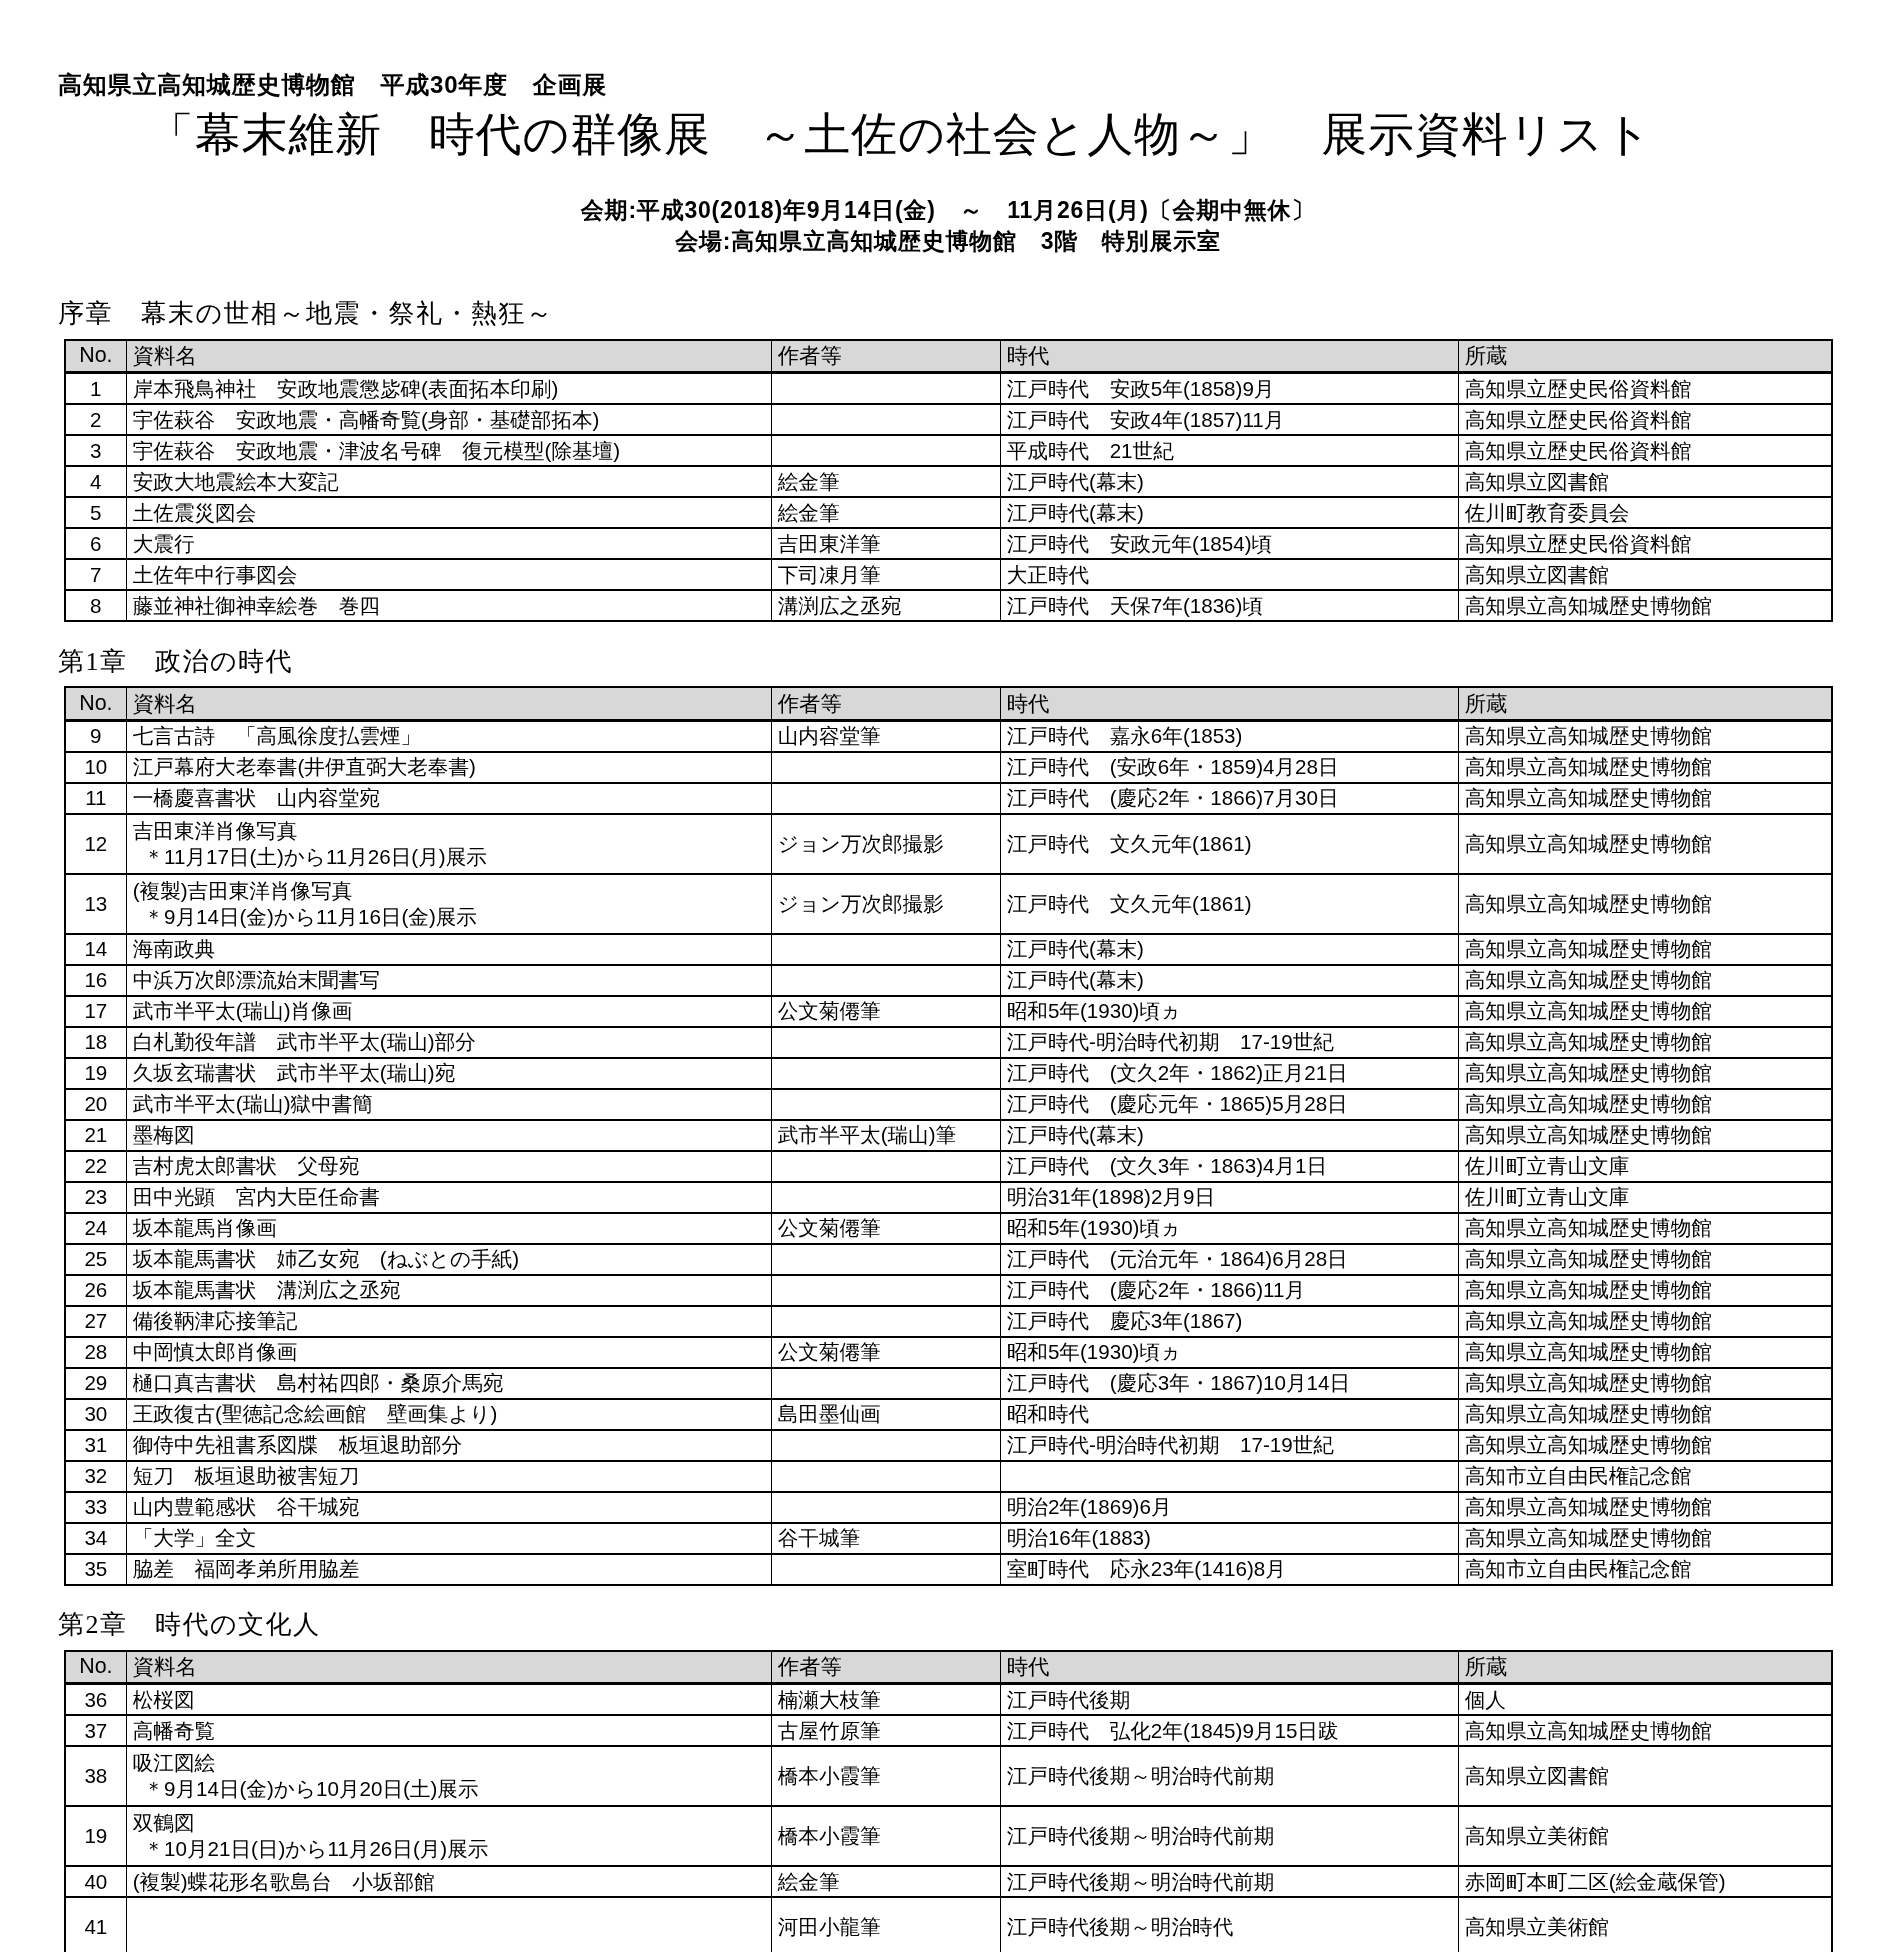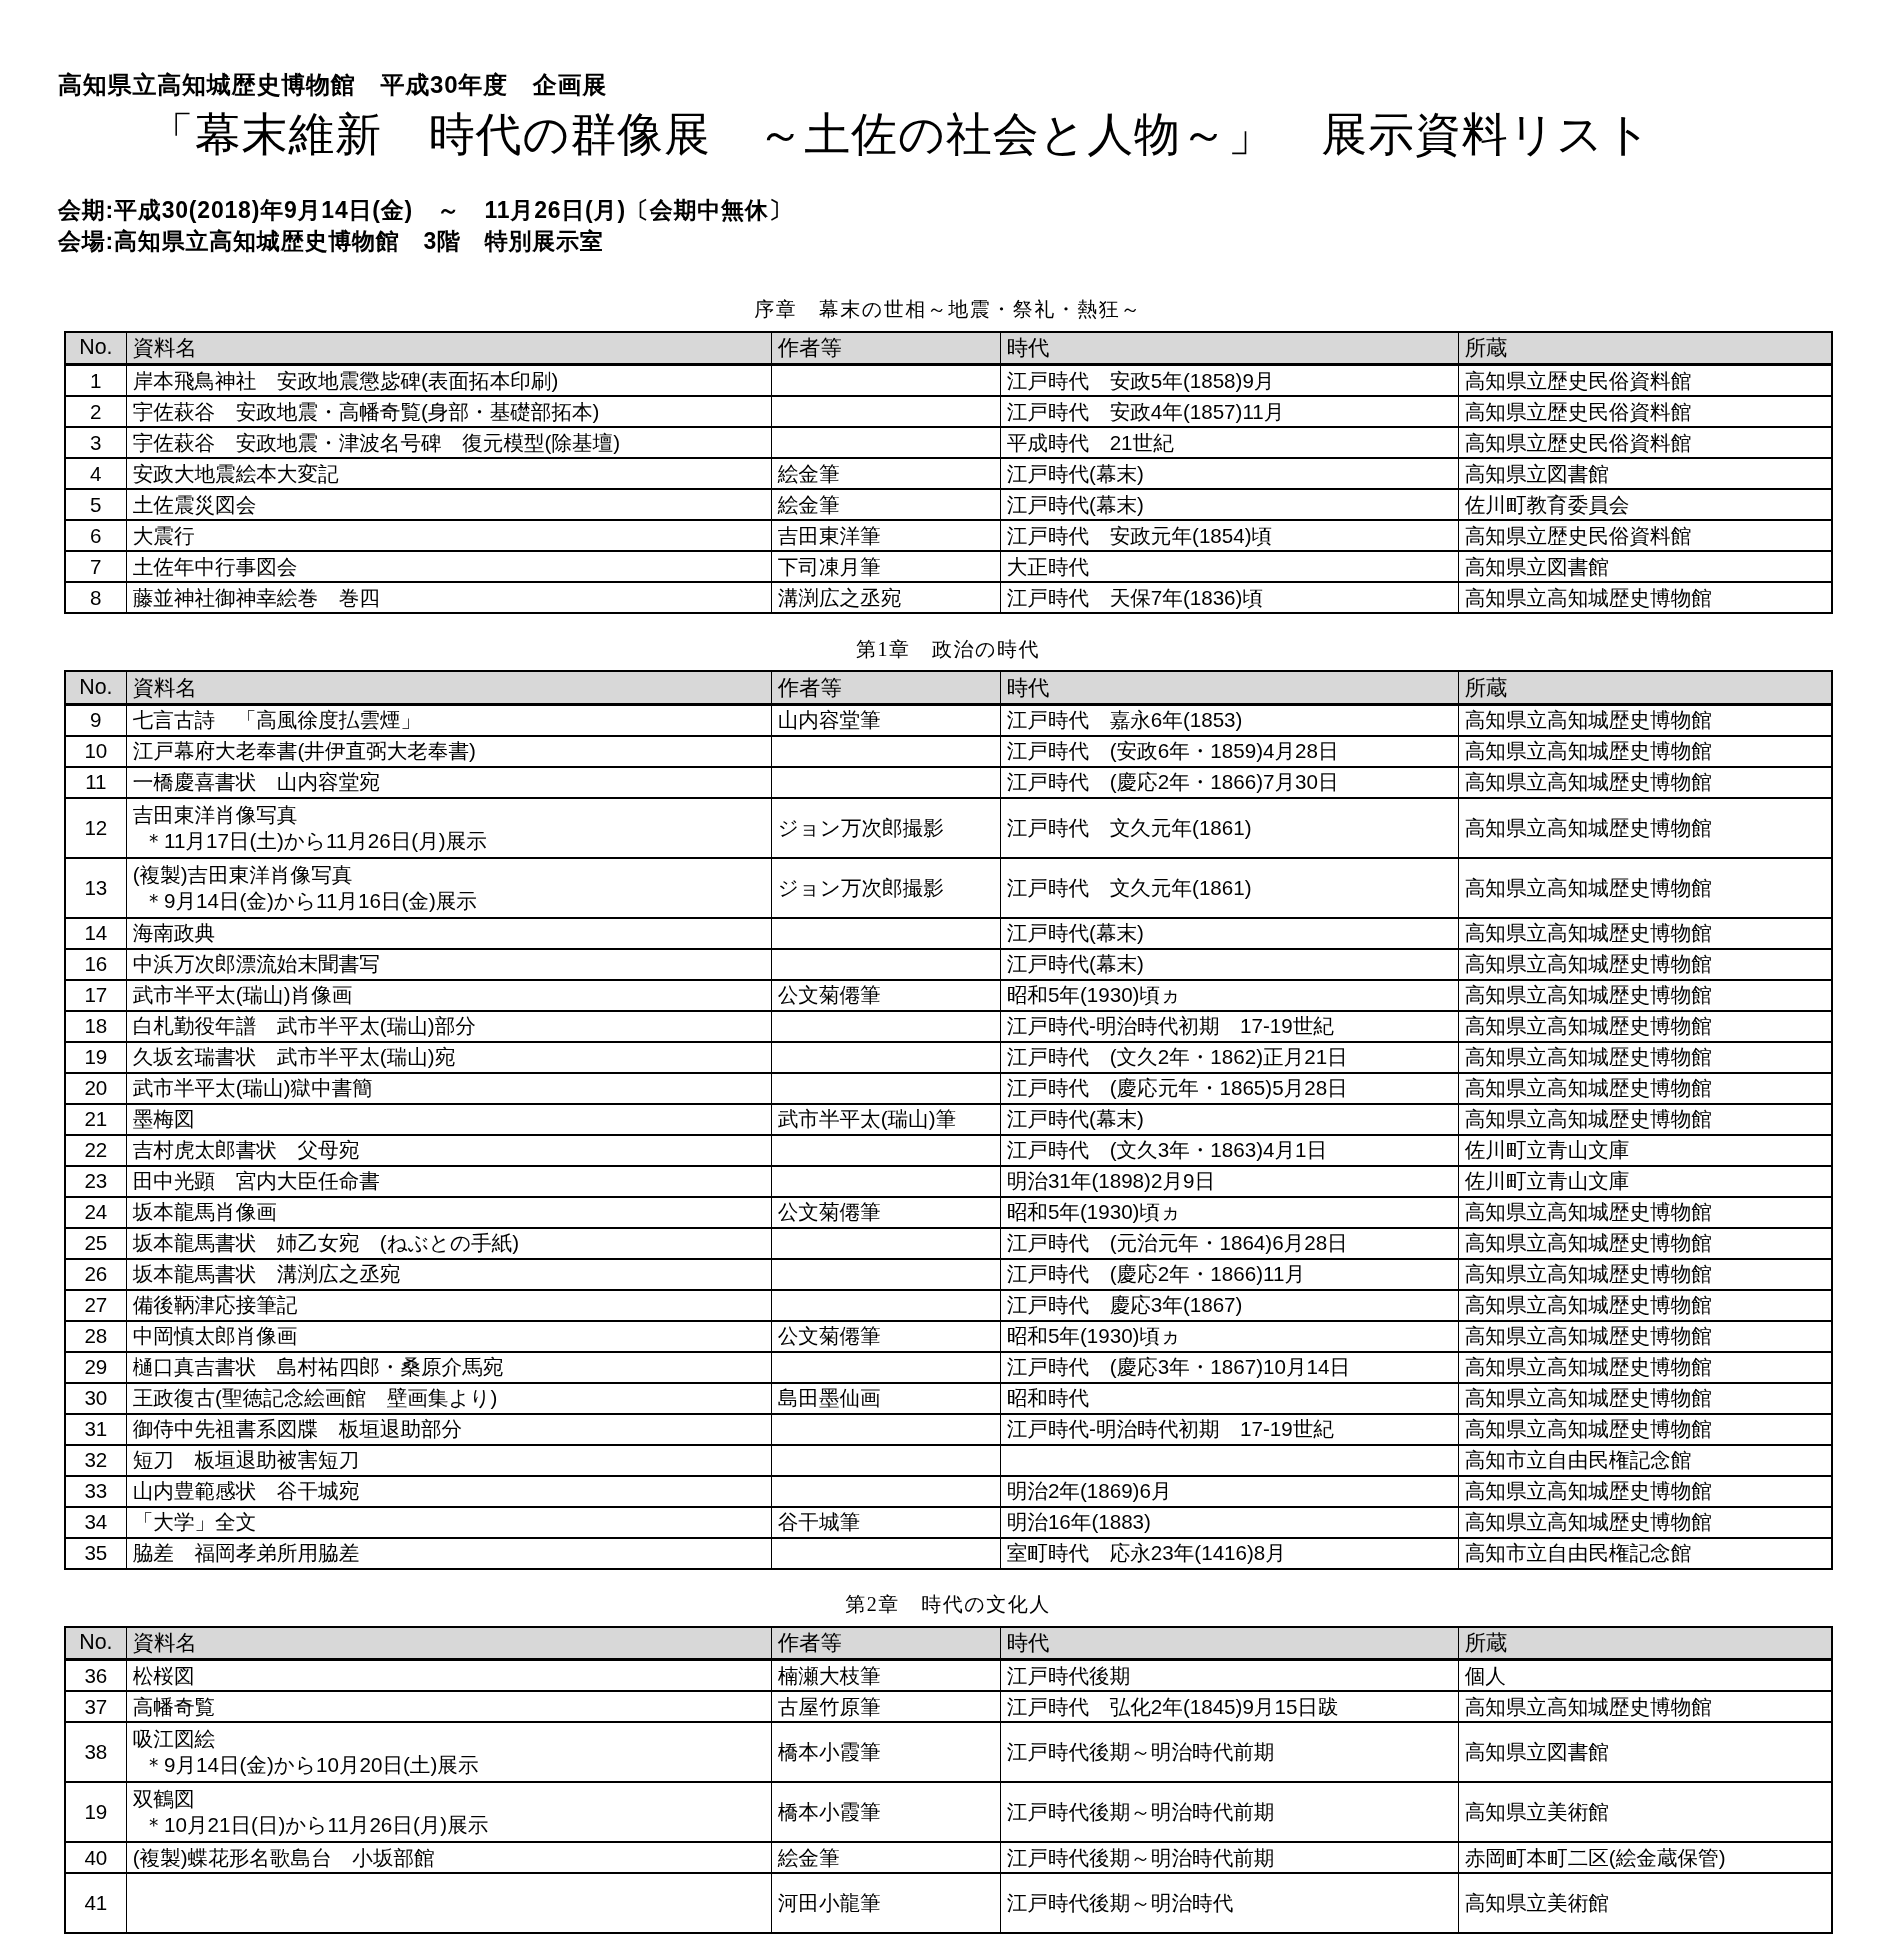--- a/index.html
+++ b/index.html
@@ -29,28 +29,28 @@
     font-size: 46px;
     font-weight: normal;
     margin: 3.1px 0 29px 90px;
     letter-spacing: 0.8px;
   }
   .meta-line {
     font-size: 23px;
     font-weight: bold;
     line-height: 30.5px;
     letter-spacing: 0.8px;
+    text-align: center;
   }
   .section-heading {
     font-family: "Liberation Serif", "DejaVu Serif", serif;
-    font-size: 20px;
+    font-size: 26px;
     font-weight: normal;
     margin: 21.4px 0 7.6px 0;
     letter-spacing: 1.5px;
-    text-align: center;
   }
   .section-heading:first-of-type {
     margin-top: 40px;
   }
   table.exhibit-table {
     border-collapse: collapse;
     table-layout: fixed;
     width: 1766px;
     margin-left: 6.1px;
     border: 2.3px solid #000;

